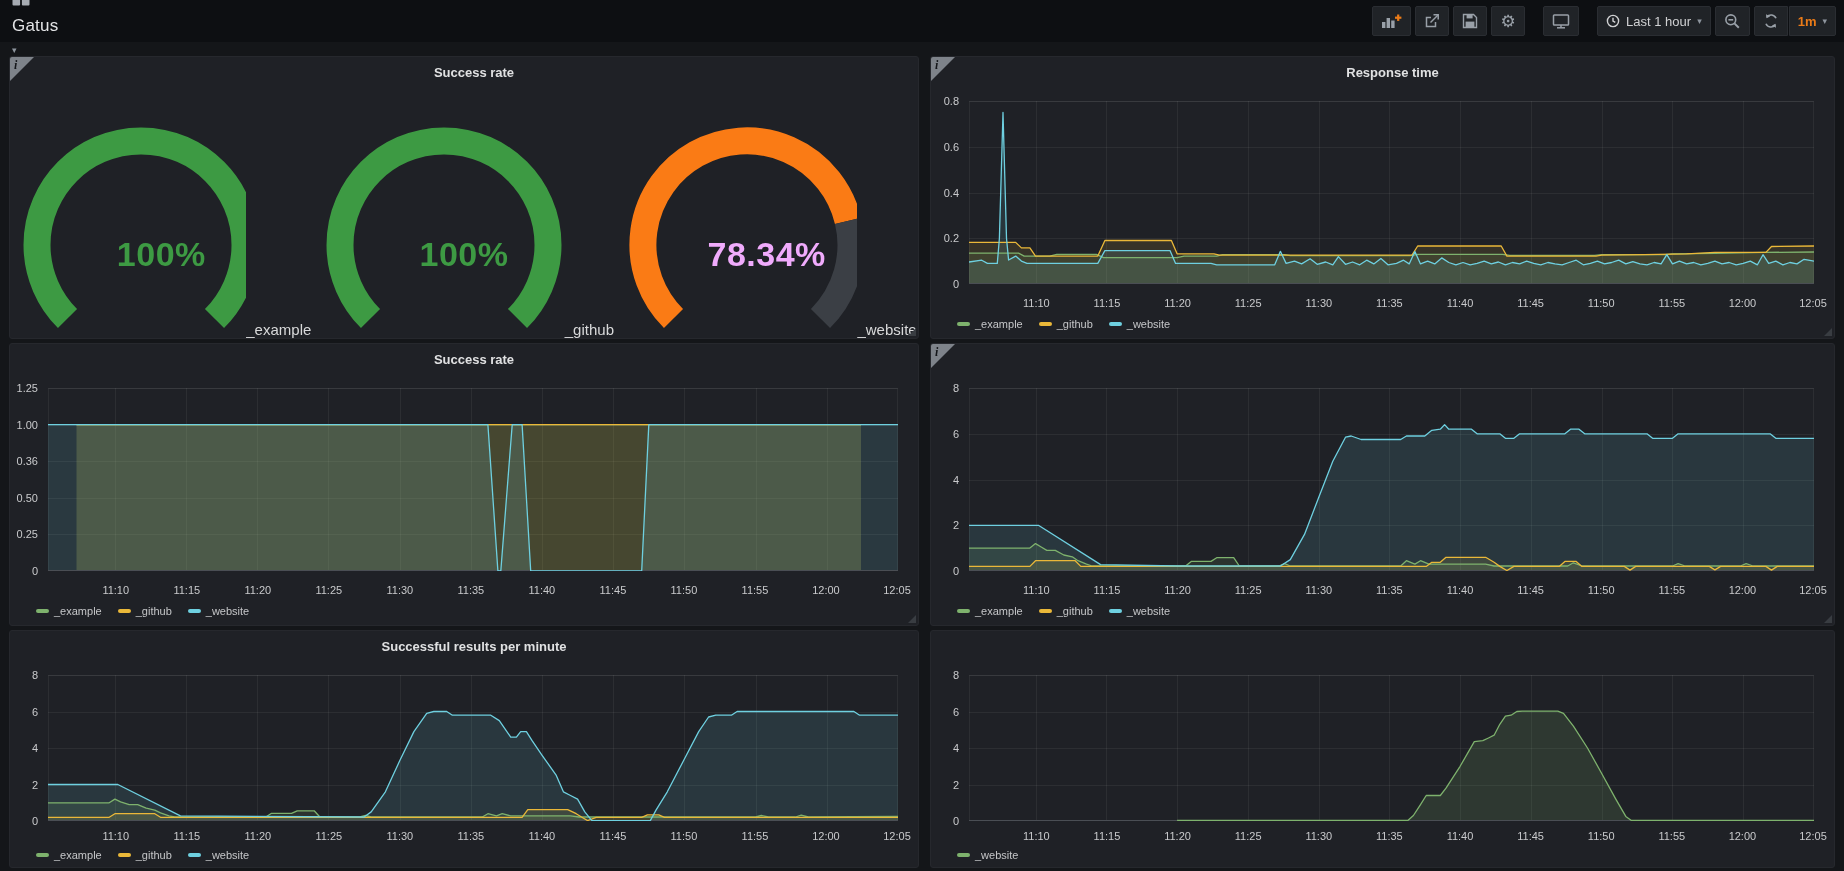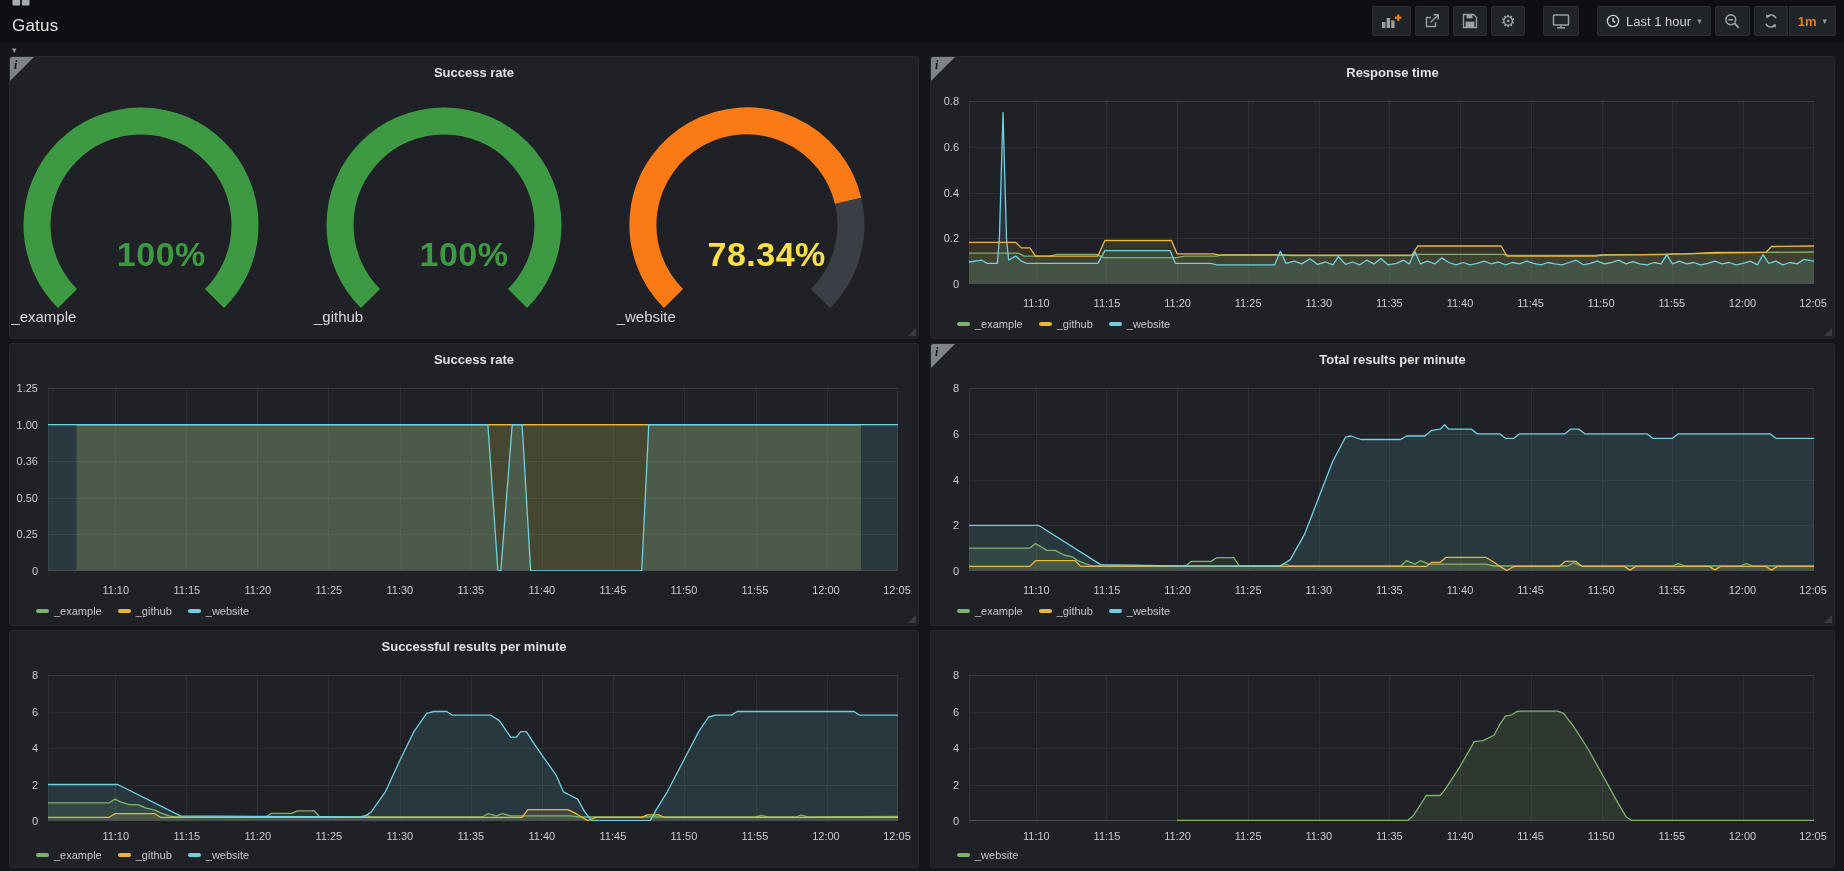--- a/index.html
+++ b/index.html
@@ -45,21 +45,21 @@
   .xaxis { position:absolute; left:39px; right:21px; bottom:28px; height:13px; }
   .row3 .xaxis { bottom:24px; }
   .xlabel { position:absolute; transform:translateX(-50%); font-size:11px; color:#c9cacc; white-space:nowrap; }
   .legend { position:absolute; left:26px; bottom:8px; display:flex; gap:16px; align-items:center; z-index:2; }
   .row3 .legend { bottom:6px; }
   .legend-item { display:flex; align-items:center; gap:5px; font-size:11px; color:#c5c6c8; cursor:pointer; }
   .legend-dash { width:13px; height:4px; border-radius:2px; display:inline-block; }
 
   
   .gauges { position:absolute; top:30px; left:0; right:0; bottom:0; display:flex; justify-content:space-around; }
-  .gauge { position:relative; width:300px; display:flex; flex-direction:column; align-items:flex-start; }
+  .gauge { position:relative; width:300px; display:flex; flex-direction:row; align-items:flex-end; }
   .gauge svg { margin-top:16px; }
   .gauge-value { position:absolute; left:0; right:0; top:148px; text-align:center;
                  font-size:34px; font-weight:600; letter-spacing:.5px; }
   .gauge-label { margin-top:-10px; font-size:15px; color:#d8d9da; text-align:center; }
 </style>
 </head>
 <body>
 
 <div class="header">
   <div class="header-left">
@@ -178,21 +178,21 @@
             <path d="M56.5 195.5A104 104 0 1 1 203.5 195.5" fill="none" stroke="#3d9a43" stroke-width="27"></path>
           </svg>
         <div class="gauge-value" style="color:#3d9a43;">100%</div>
         <div class="gauge-label">_github</div>
       </div>
       <div class="gauge">
         <svg width="260" height="215">
             <path d="M56.5 195.5A104 104 0 1 1 231.1 97.8" fill="none" stroke="#fa7b15" stroke-width="27"></path>
             <path d="M231.1 97.8A104 104 0 0 1 203.5 195.5" fill="none" stroke="#3b3f45" stroke-width="27"></path>
           </svg>
-        <div class="gauge-value" style="color:#fde047;">78.34%</div>
+        <div class="gauge-value" style="color:#f0abfc;">78.34%</div>
         <div class="gauge-label">_website</div>
       </div>
     </div>
     <div class="rsz"></div>
   </section>
 
   <section class="panel">
     <div class="info-corner">
         <span class="i">i</span>
       </div>
@@ -330,21 +330,20 @@
           <span>_website</span>
         </span>
       </div>
     <div class="rsz"></div>
   </section>
 
   <section class="panel">
     <div class="info-corner">
         <span class="i">i</span>
       </div>
-    <div class="panel-title">Total results per minute</div>
     <div class="chart">
         <div class="ylabels">
           <span class="ylabel" style="top: 177px;">0</span>
           <span class="ylabel" style="top: 131.25px;">2</span>
           <span class="ylabel" style="top: 85.5px;">4</span>
           <span class="ylabel" style="top: 39.75px;">6</span>
           <span class="ylabel" style="top: -6px;">8</span>
         </div>
         <div class="plot"><svg width="845" height="183">
             <line x1="67.5" y1="0" x2="67.5" y2="183" stroke="rgba(255,255,255,0.06)" stroke-width="1"></line>

